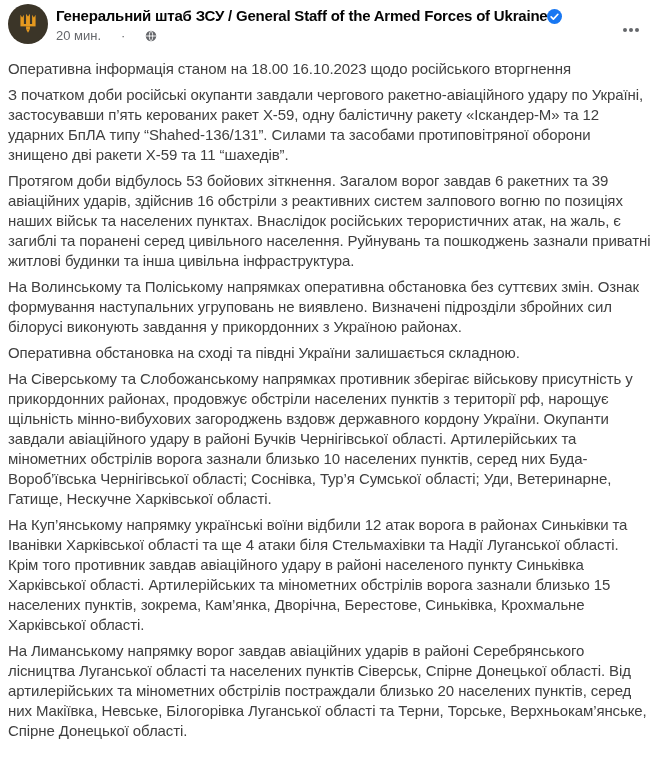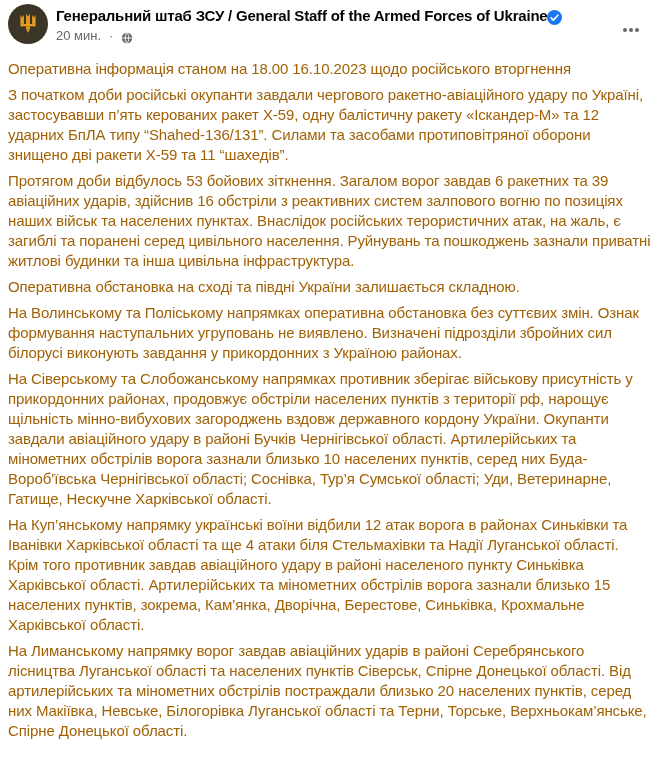--- a/index.html
+++ b/index.html
@@ -35,41 +35,41 @@
     justify-content: center;
     flex-shrink: 0;
     cursor: pointer;
   }
   .header-text {
     padding-top: 2px;
     min-width: 0;
   }
   .title-row {
     display: flex;
-    align-items: flex-end;
+    align-items: center;
     gap: 0;
     line-height: 19px;
   }
   .page-name {
     font-weight: 700;
     font-size: 15px;
     color: #050505;
     letter-spacing: -0.2px;
     white-space: nowrap;
     cursor: pointer;
   }
   .verified {
     display: inline-flex;
     flex-shrink: 0;
     margin-top: 1px;
   }
   .meta-row {
     display: flex;
-    align-items: flex-end;
-    gap: 8px;
+    align-items: center;
+    gap: 20px;
     font-size: 13px;
     color: #65676b;
     margin-top: 3px;
     line-height: 16px;
   }
   .meta-row .timestamp { cursor: pointer; }
   .more-btn {
     position: absolute;
     right: 4px;
     top: 10px;
@@ -81,21 +81,21 @@
     justify-content: center;
     cursor: pointer;
   }
   .post-body {
     margin-top: 15px;
   }
   .post-body p {
     margin: 0 0 6px 0;
     font-size: 15px;
     line-height: 20px;
-    color: #a16207;
+    color: #404040;
     letter-spacing: -0.1px;
   }
 </style>
 </head>
 <body>
 
 <div class="post">
 
   <div class="post-header">
 
@@ -145,20 +145,20 @@
         </svg>
       </span>
     </div>
 
   </div>
 
   <div class="post-body">
     <p>Оперативна інформація станом на 18.00 16.10.2023 щодо російського вторгнення</p>
     <p>З початком доби російські окупанти завдали чергового ракетно-авіаційного удару по Україні, застосувавши п’ять керованих ракет Х-59, одну балістичну ракету «Іскандер-М» та 12 ударних БпЛА типу “Shahed-136/131”. Силами та засобами протиповітряної оборони знищено дві ракети Х-59 та 11 “шахедів”.</p>
     <p>Протягом доби відбулось 53 бойових зіткнення. Загалом ворог завдав 6 ракетних та 39 авіаційних ударів, здійснив 16 обстріли з реактивних систем залпового вогню по позиціях наших військ та населених пунктах. Внаслідок російських терористичних атак, на жаль, є загиблі та поранені серед цивільного населення. Руйнувань та пошкоджень зазнали приватні житлові будинки та інша цивільна інфраструктура.</p>
+    <p>На Волинському та Поліському напрямках оперативна обстановка без суттєвих змін. Ознак формування наступальних угруповань не виявлено. Визначені підрозділи збройних сил білорусі виконують завдання у прикордонних з Україною районах.</p>
     <p>Оперативна обстановка на сході та півдні України залишається складною.</p>
-    <p>На Волинському та Поліському напрямках оперативна обстановка без суттєвих змін. Ознак формування наступальних угруповань не виявлено. Визначені підрозділи збройних сил білорусі виконують завдання у прикордонних з Україною районах.</p>
     <p>На Сіверському та Слобожанському напрямках противник зберігає військову присутність у прикордонних районах, продовжує обстріли населених пунктів з території рф, нарощує щільність мінно-вибухових загороджень вздовж державного кордону України. Окупанти завдали авіаційного удару в районі Бучків Чернігівської області. Артилерійських та мінометних обстрілів ворога зазнали близько 10 населених пунктів, серед них Буда-Вороб’ївська Чернігівської області; Соснівка, Тур’я Сумської області; Уди, Ветеринарне, Гатище, Нескучне Харківської області.</p>
     <p>На Куп’янському напрямку українські воїни відбили 12 атак ворога в районах Синьківки та Іванівки Харківської області та ще 4 атаки біля Стельмахівки та Надії Луганської області. Крім того противник завдав авіаційного удару в районі населеного пункту Синьківка Харківської області. Артилерійських та мінометних обстрілів ворога зазнали близько 15 населених пунктів, зокрема, Кам’янка, Дворічна, Берестове, Синьківка, Крохмальне Харківської області.</p>
     <p>На Лиманському напрямку ворог завдав авіаційних ударів в районі Серебрянського лісництва Луганської області та населених пунктів Сіверськ, Спірне Донецької області. Від артилерійських та мінометних обстрілів постраждали близько 20 населених пунктів, серед них Макіївка, Невське, Білогорівка Луганської області та Терни, Торське, Верхньокам’янське, Спірне Донецької області.</p>
   </div>
 
 </div>
 
 </body></html>

